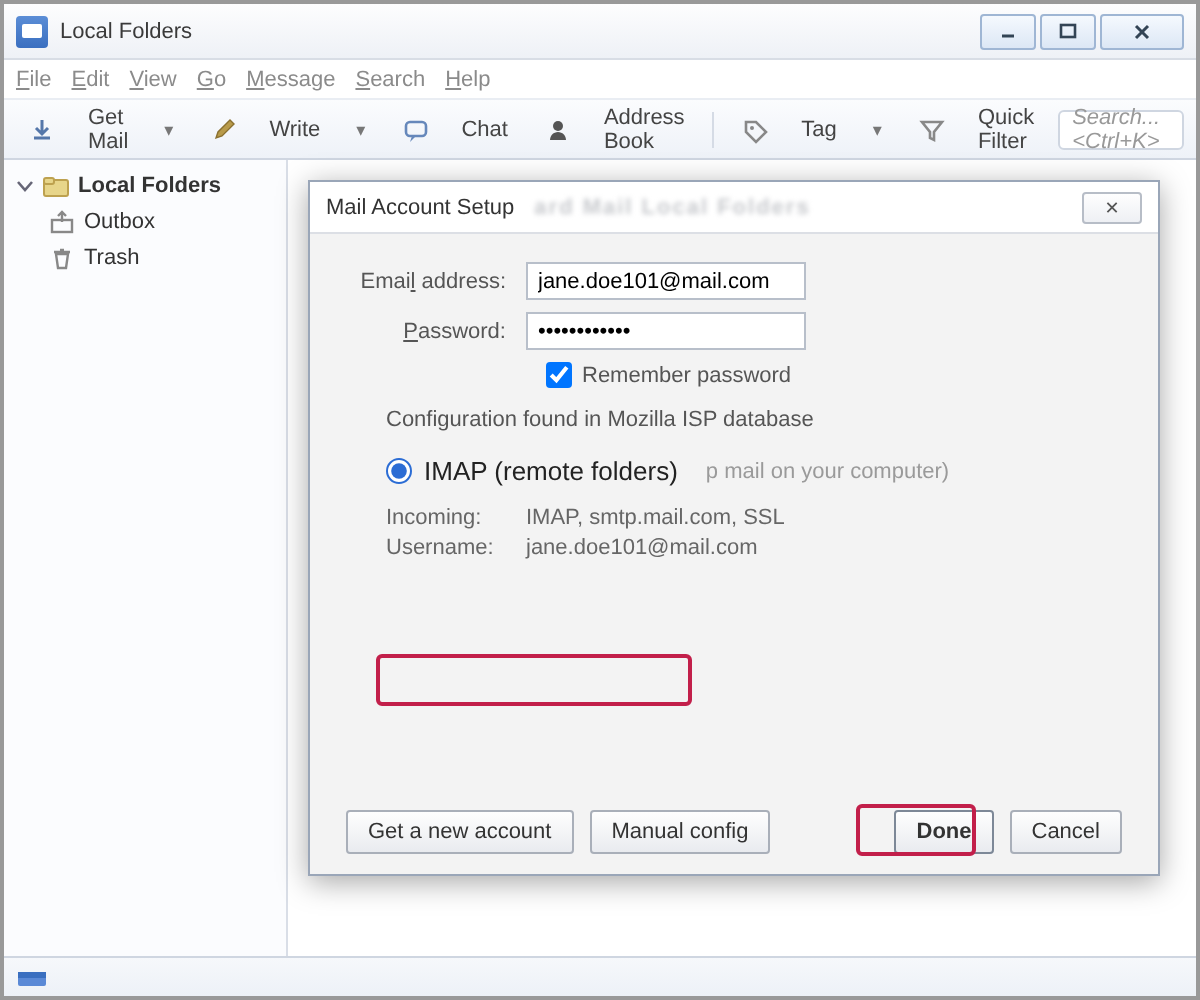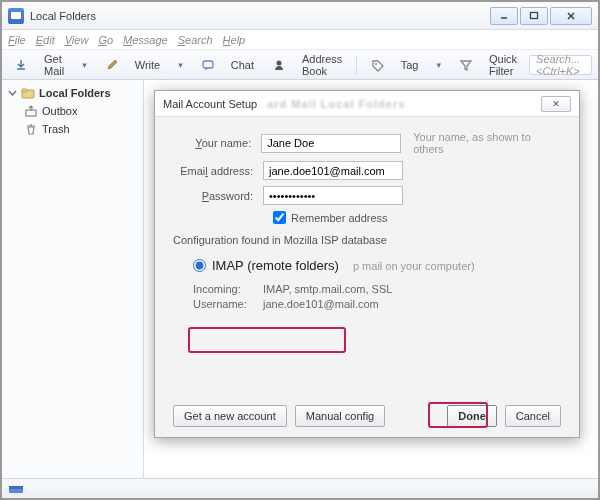--- a/index.html
+++ b/index.html
@@ -10,21 +10,21 @@
 .titlebar { height: 28px; background: linear-gradient(#fdfdfe, #eef1f6); border-bottom: 1px solid #d8dde5; display: flex; align-items: center; padding: 0 6px; }
 .titlebar .appicon { width: 16px; height: 16px; margin-right: 6px; background: linear-gradient(#5b8dd6,#3a6fc0); border-radius: 2px; position: relative; }
 .titlebar .appicon:after { content:""; position:absolute; left:3px; top:4px; width:10px; height:7px; background:#fff; border-radius:1px; }
 .titlebar .title { color: #3a3a3a; }
 .winbtns { margin-left: auto; display: flex; gap: 2px; }
 .winbtn { width: 28px; height: 18px; border: 1px solid #9fb6d4; background: linear-gradient(#f5f9fe,#dce7f5); border-radius: 2px; display:flex; align-items:center; justify-content:center; color:#345; }
 .winbtn.close { width: 42px; }
 
 
 .menubar { height: 20px; display: flex; align-items: center; padding: 0 6px; gap: 10px; color: #8b8b8b; border-bottom: 1px solid #e9edf3; }
-.menubar span { text-decoration: underline; text-decoration-color: transparent; font-style: italic; }
+.menubar span { text-decoration: underline; text-decoration-color: transparent; }
 .menubar span::first-letter { text-decoration: underline; }
 
 
 .toolbar { height: 30px; display: flex; align-items: center; padding: 0 6px; gap: 6px; border-bottom: 1px solid #cfd6e1; background: linear-gradient(#fbfcfe,#eef2f8); }
 .tbtn { display: flex; align-items: center; gap: 16px; padding: 3px 6px; color: #444; border-radius: 3px; }
 .tbtn .ico { width: 14px; height: 14px; display:inline-block; }
 .dd { color:#777; font-size:9px; margin-left:2px; }
 .sep { width:1px; height:18px; background:#d5dbe5; margin:0 2px; }
 .search { margin-left: auto; width: 150px; height: 20px; border: 1px solid #cfd6e1; border-radius: 3px; padding: 0 6px; color:#999; font-style: italic; background:#fff; display:flex; align-items:center; }
 
@@ -49,21 +49,21 @@
 .dlg-title .blur { color:#c7c9cd; filter: blur(1.2px); letter-spacing:1px; font-weight:bold; }
 .dlg-title .dclose { margin-left:auto; width:30px; height:16px; border:1px solid #b7bdc7; border-radius:2px; background:linear-gradient(#fefefe,#eef0f4); display:flex; align-items:center; justify-content:center; color:#555; font-size:9px; }
 .dlg-body { padding: 14px 18px 10px 18px; color:#444; }
 .form-row { display:flex; align-items:center; margin-bottom:6px; }
 .form-row .lbl { width:90px; text-align:right; color:#555; padding-right:10px; }
 .form-row .lbl .u { text-decoration: underline; }
 .form-row input[type=text], .form-row input[type=password] { width:140px; height:19px; border:1px solid #b8bfca; padding:0 5px; background:#fff; }
 .form-row .hint { color:#9a9a9a; margin-left:12px; }
 .chk-row { margin-left:100px; display:flex; align-items:center; gap:5px; color:#555; margin-bottom:10px; }
 .chk-row input { width:13px; height:13px; }
-.cfgline { color:#555; margin: 6px 0 12px 0; }
+.cfgline { color:#555; margin: 6px 0 12px 20px; }
 .radio-row { display:flex; align-items:center; gap:6px; margin:4px 0 10px 20px; }
 .radio-row input { width:13px; height:13px; accent-color:#2b6cd4; }
 .radio-row .rl { font-size:13px; color:#222; }
 .radio-hint { color:#9a9a9a; margin-left:8px; }
 .highlight-box { position:absolute; border:2px solid #c21f4a; border-radius:3px; pointer-events:none; }
 .hb1 { left: 186px; top: 325px; width: 158px; height: 26px; }
 .hb2 { left: 426px; top: 400px; width: 60px; height: 26px; }
 .info-row { display:flex; margin:3px 0 3px 20px; color:#666; }
 .info-row .k { width:70px; }
 .btnrow { position:absolute; left:0; right:0; bottom:10px; display:flex; align-items:center; padding:0 18px; gap:8px; }
@@ -221,35 +221,30 @@
   </div>
 
   <div class="dialog">
     <div class="dlg-title">
       <span class="dt">Mail Account Setup</span>
       <span class="blur">ard  Mail    Local  Folders</span>
       <div class="dclose">✕</div>
     </div>
     <div class="dlg-body">
       <div class="form-row">
-        <div class="lbl"><span class="u">Y</span>our name:</div>
-        <input type="text" value="Jane Doe" style="">
-        <div class="hint">Your name, as shown to others</div>
-      </div>
-      <div class="form-row">
         <div class="lbl">Emai<span class="u">l</span> address:</div>
         <input type="text" value="jane.doe101@mail.com" style="">
       </div>
       <div class="form-row">
         <div class="lbl"><span class="u">P</span>assword:</div>
         <input type="text" value="••••••••••••" style="">
       </div>
       <div class="chk-row">
         <input type="checkbox" checked="" style="">
-        <span>Remember address</span>
+        <span>Remember password</span>
       </div>
       <div class="cfgline">Configuration found in Mozilla ISP database</div>
 
       <div class="radio-row">
         <input type="radio" checked="" style="">
         <span class="rl">IMAP (remote folders)</span>
         <span class="radio-hint">p mail on your computer)</span>
       </div>
 
       <div class="info-row">

